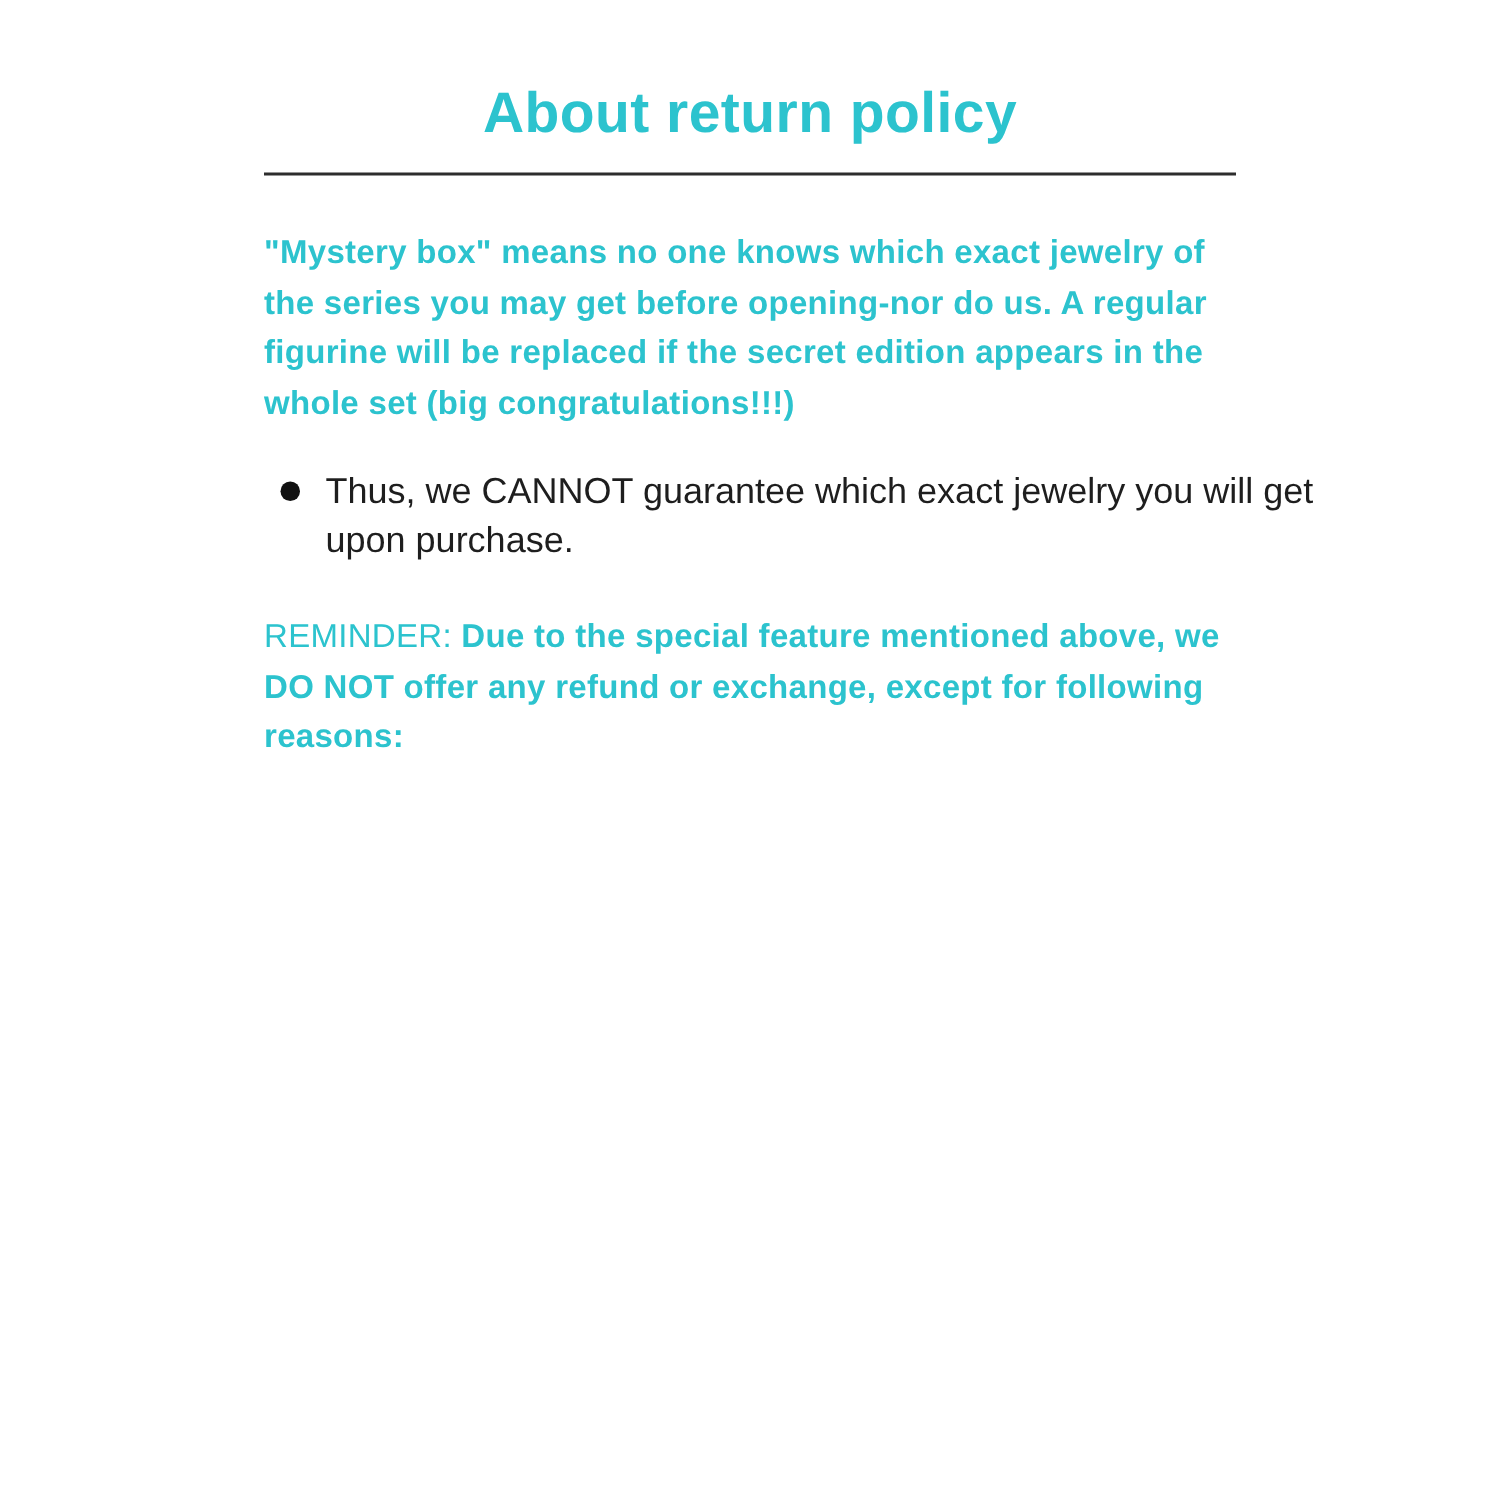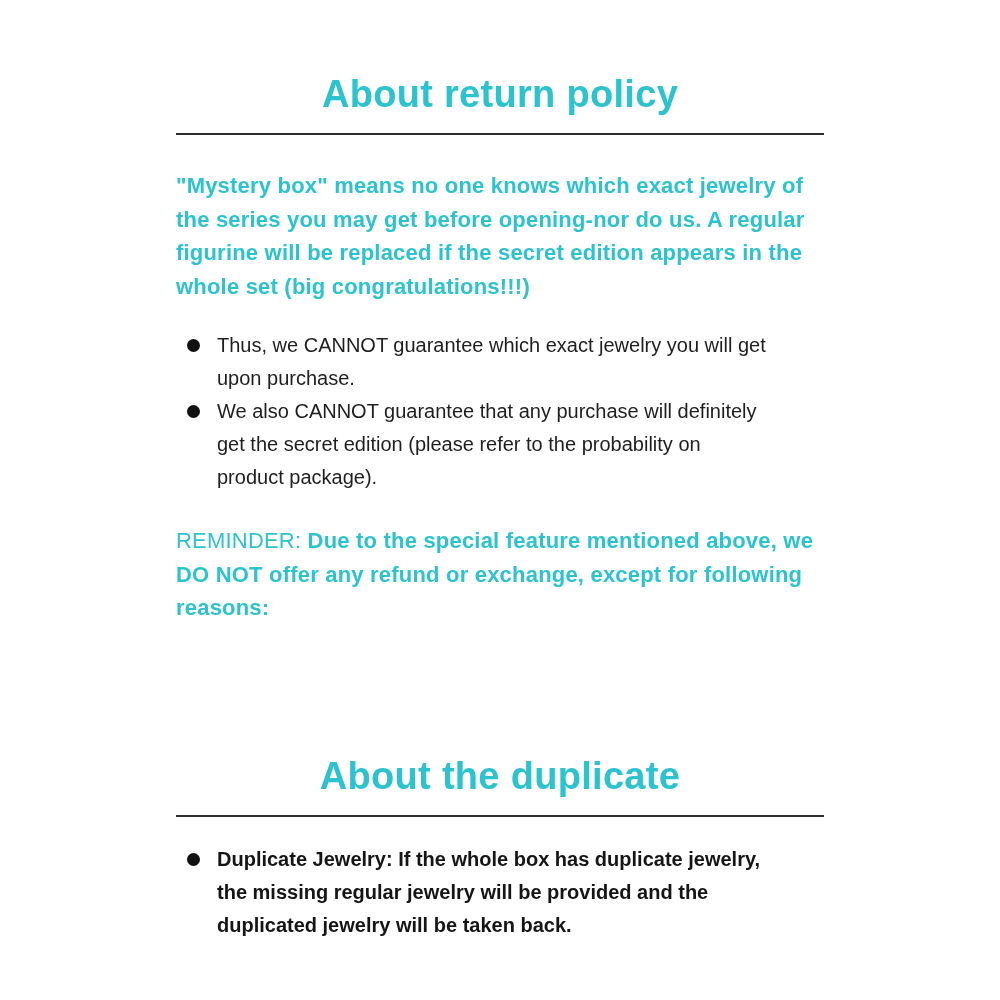--- a/index.html
+++ b/index.html
@@ -7,21 +7,21 @@
   body {
     width: 1000px;
     height: 1000px;
     background: #ffffff;
     font-family: "Liberation Sans", sans-serif;
     overflow: hidden;
   }
   .doc {
     width: 648px;
     margin: 0 auto;
-    padding-top: 70px;
+    padding-top: 52px;
   }
   .title {
     margin: 0;
     font-size: 38px;
     line-height: 48px;
     font-weight: 800;
     letter-spacing: 0.3px;
     color: #2cc3ce;
     text-align: center;
   }
@@ -48,21 +48,21 @@
   }
   .reminder .label { font-weight: 400; }
   .bullets {
     list-style: none;
     margin: 26px 0 0 0;
     padding: 0;
   }
   .bullets li {
     position: relative;
     padding-left: 41px;
-    font-size: 20px;
+    font-size: 24px;
     line-height: 33px;
     color: #1e1e1e;
   }
   .bullets li::before {
     content: "";
     position: absolute;
     left: 11px;
     top: 10px;
     width: 13px;
     height: 13px;
@@ -88,40 +88,23 @@
     <p class="intro pre">"Mystery box" means no one knows which exact jewelry of
 the series you may get before opening-nor do us. A regular
 figurine will be replaced if the secret edition appears in the
 whole set (big congratulations!!!)</p>
 
     <ul class="bullets">
       <li>
         <span class="pre">Thus, we CANNOT guarantee which exact jewelry you will get
 upon purchase.</span>
       </li>
-      <li>
-        <span class="pre">We also CANNOT guarantee that any purchase will definitely
-get the secret edition (please refer to the probability on
-product package).</span>
-      </li>
     </ul>
 
     <p class="reminder">
       <strong class="label pre">REMINDER:</strong><span class="pre"> Due to the special feature mentioned above, we
 DO NOT offer any refund or exchange, except for following
 reasons:</span>
     </p>
   </section>
 
-  <section class="section2">
-    <h1 class="title">About the duplicate</h1>
-    <hr class="rule">
-
-    <ul class="bullets bold">
-      <li>
-        <span class="pre">Duplicate Jewelry: If the whole box has duplicate jewelry,
-the missing regular jewelry will be provided and the
-duplicated jewelry will be taken back.</span>
-      </li>
-    </ul>
-  </section>
 
 </div>
 
 </body></html>

